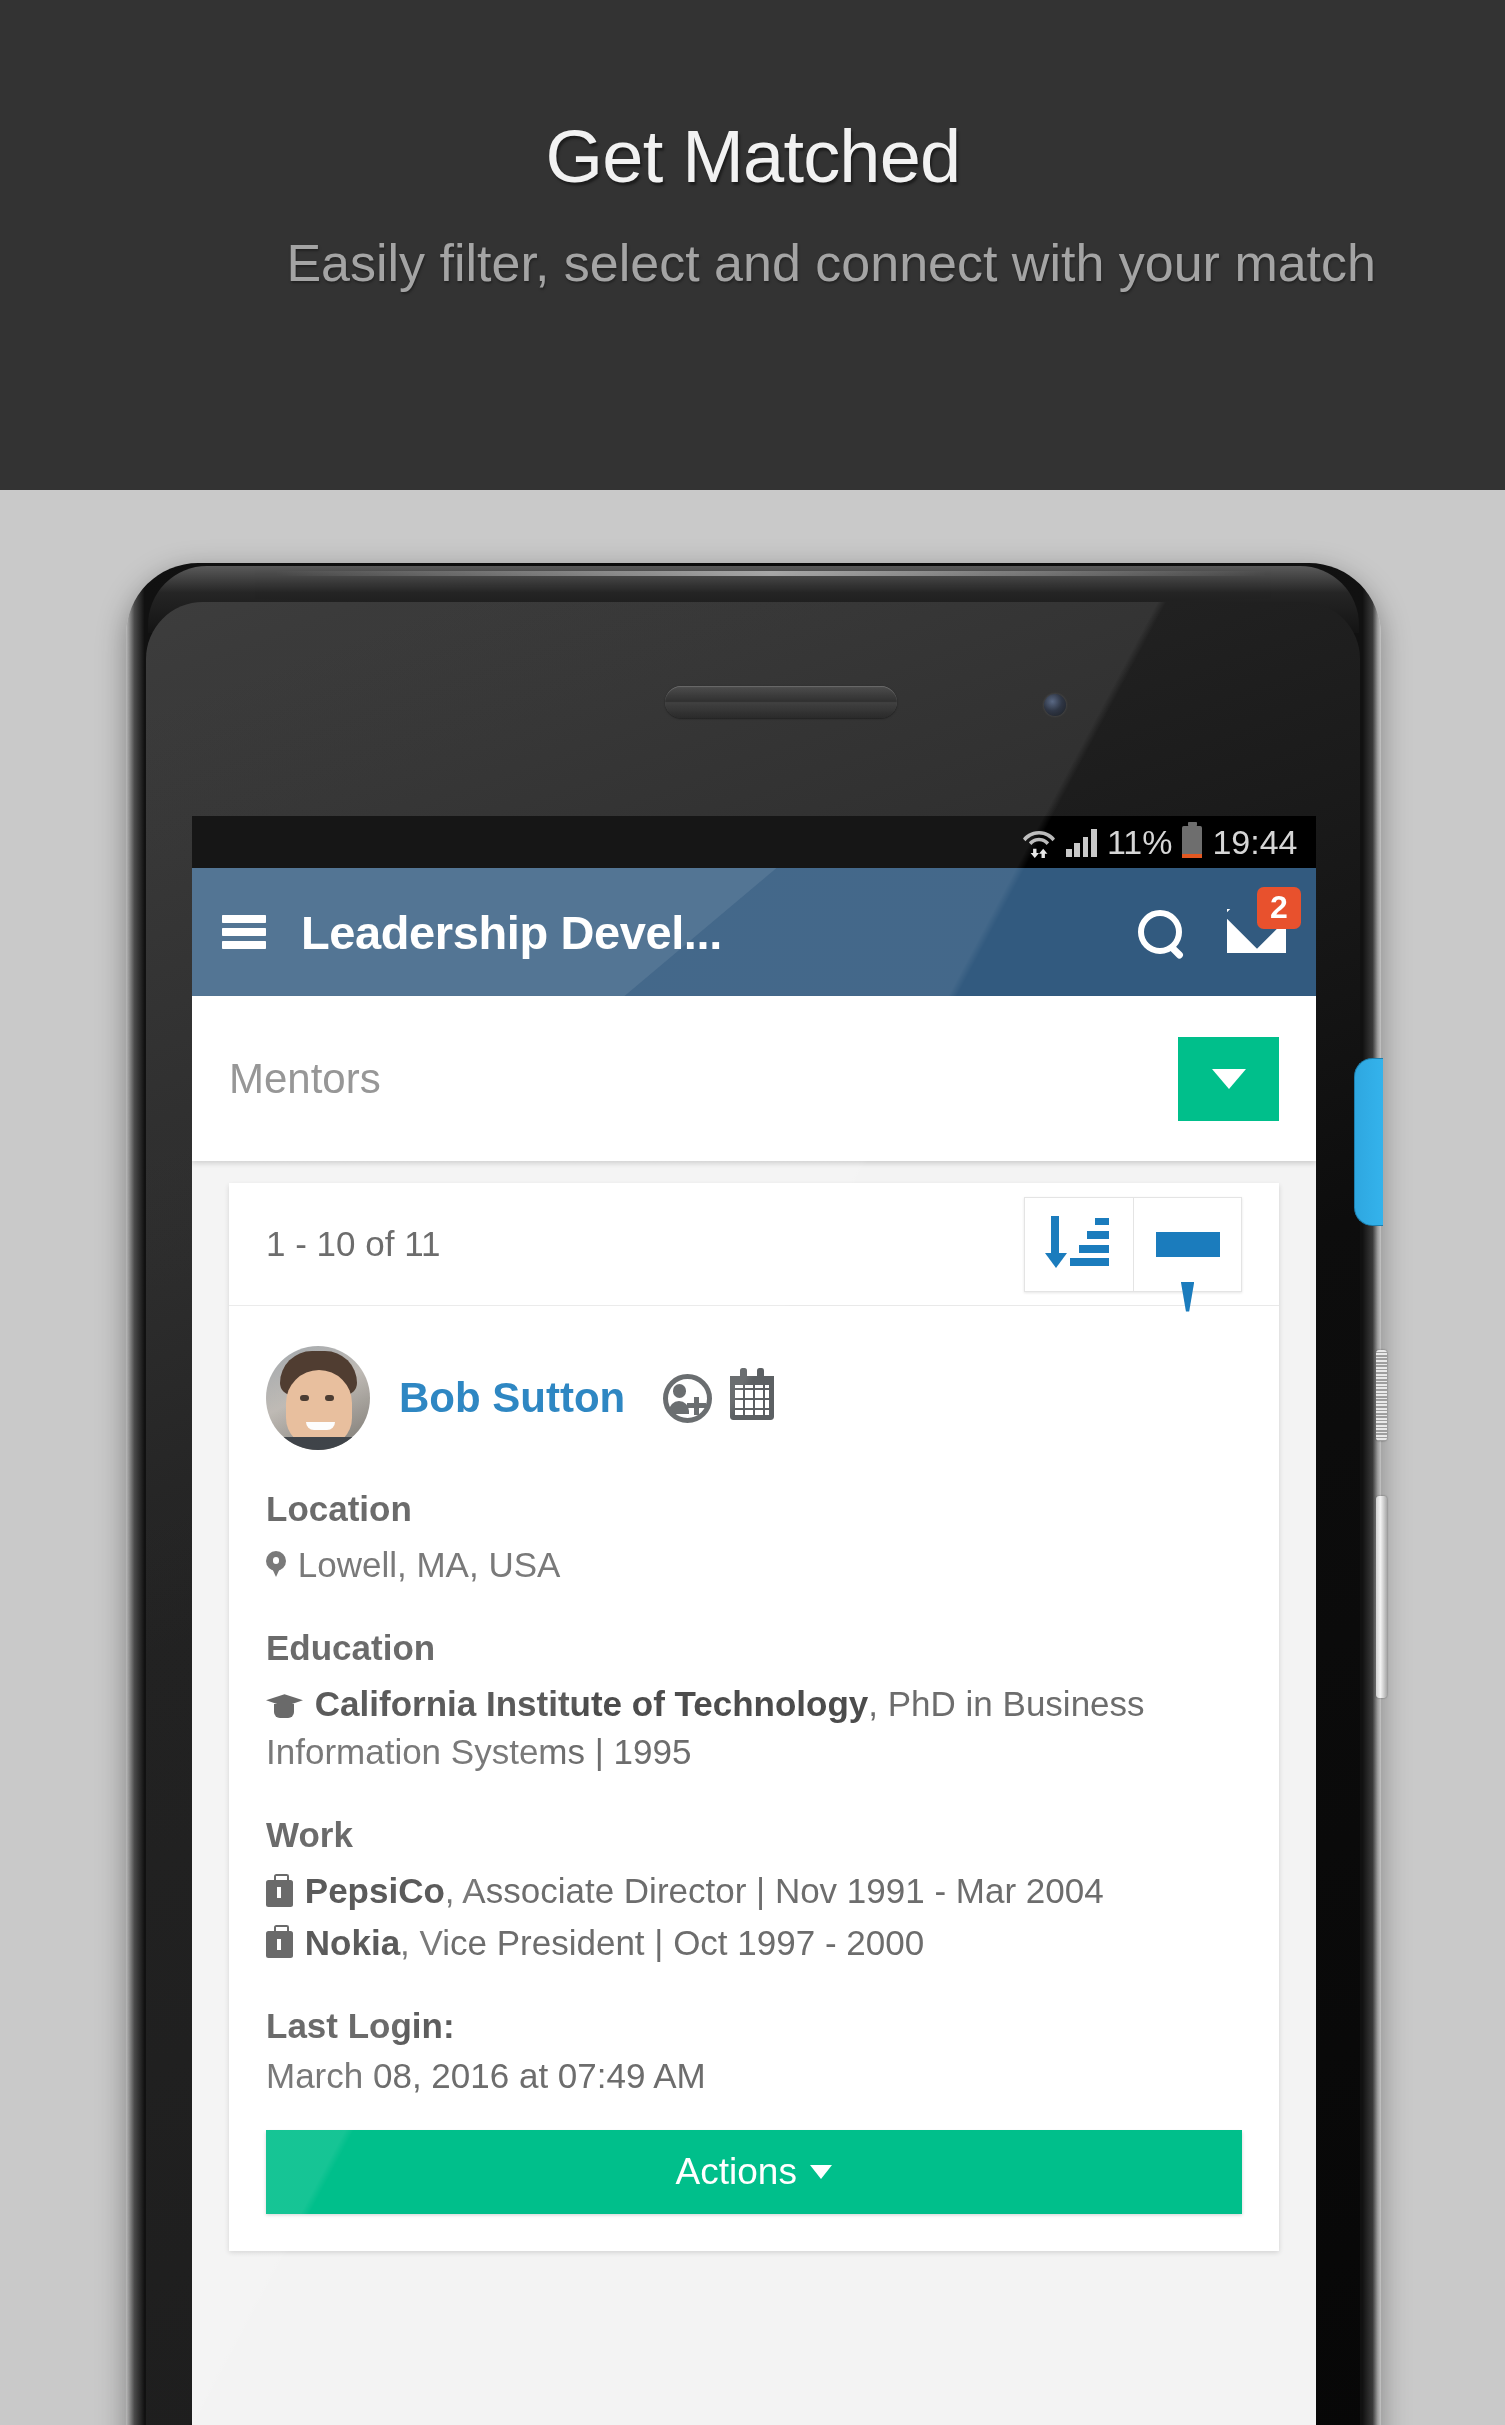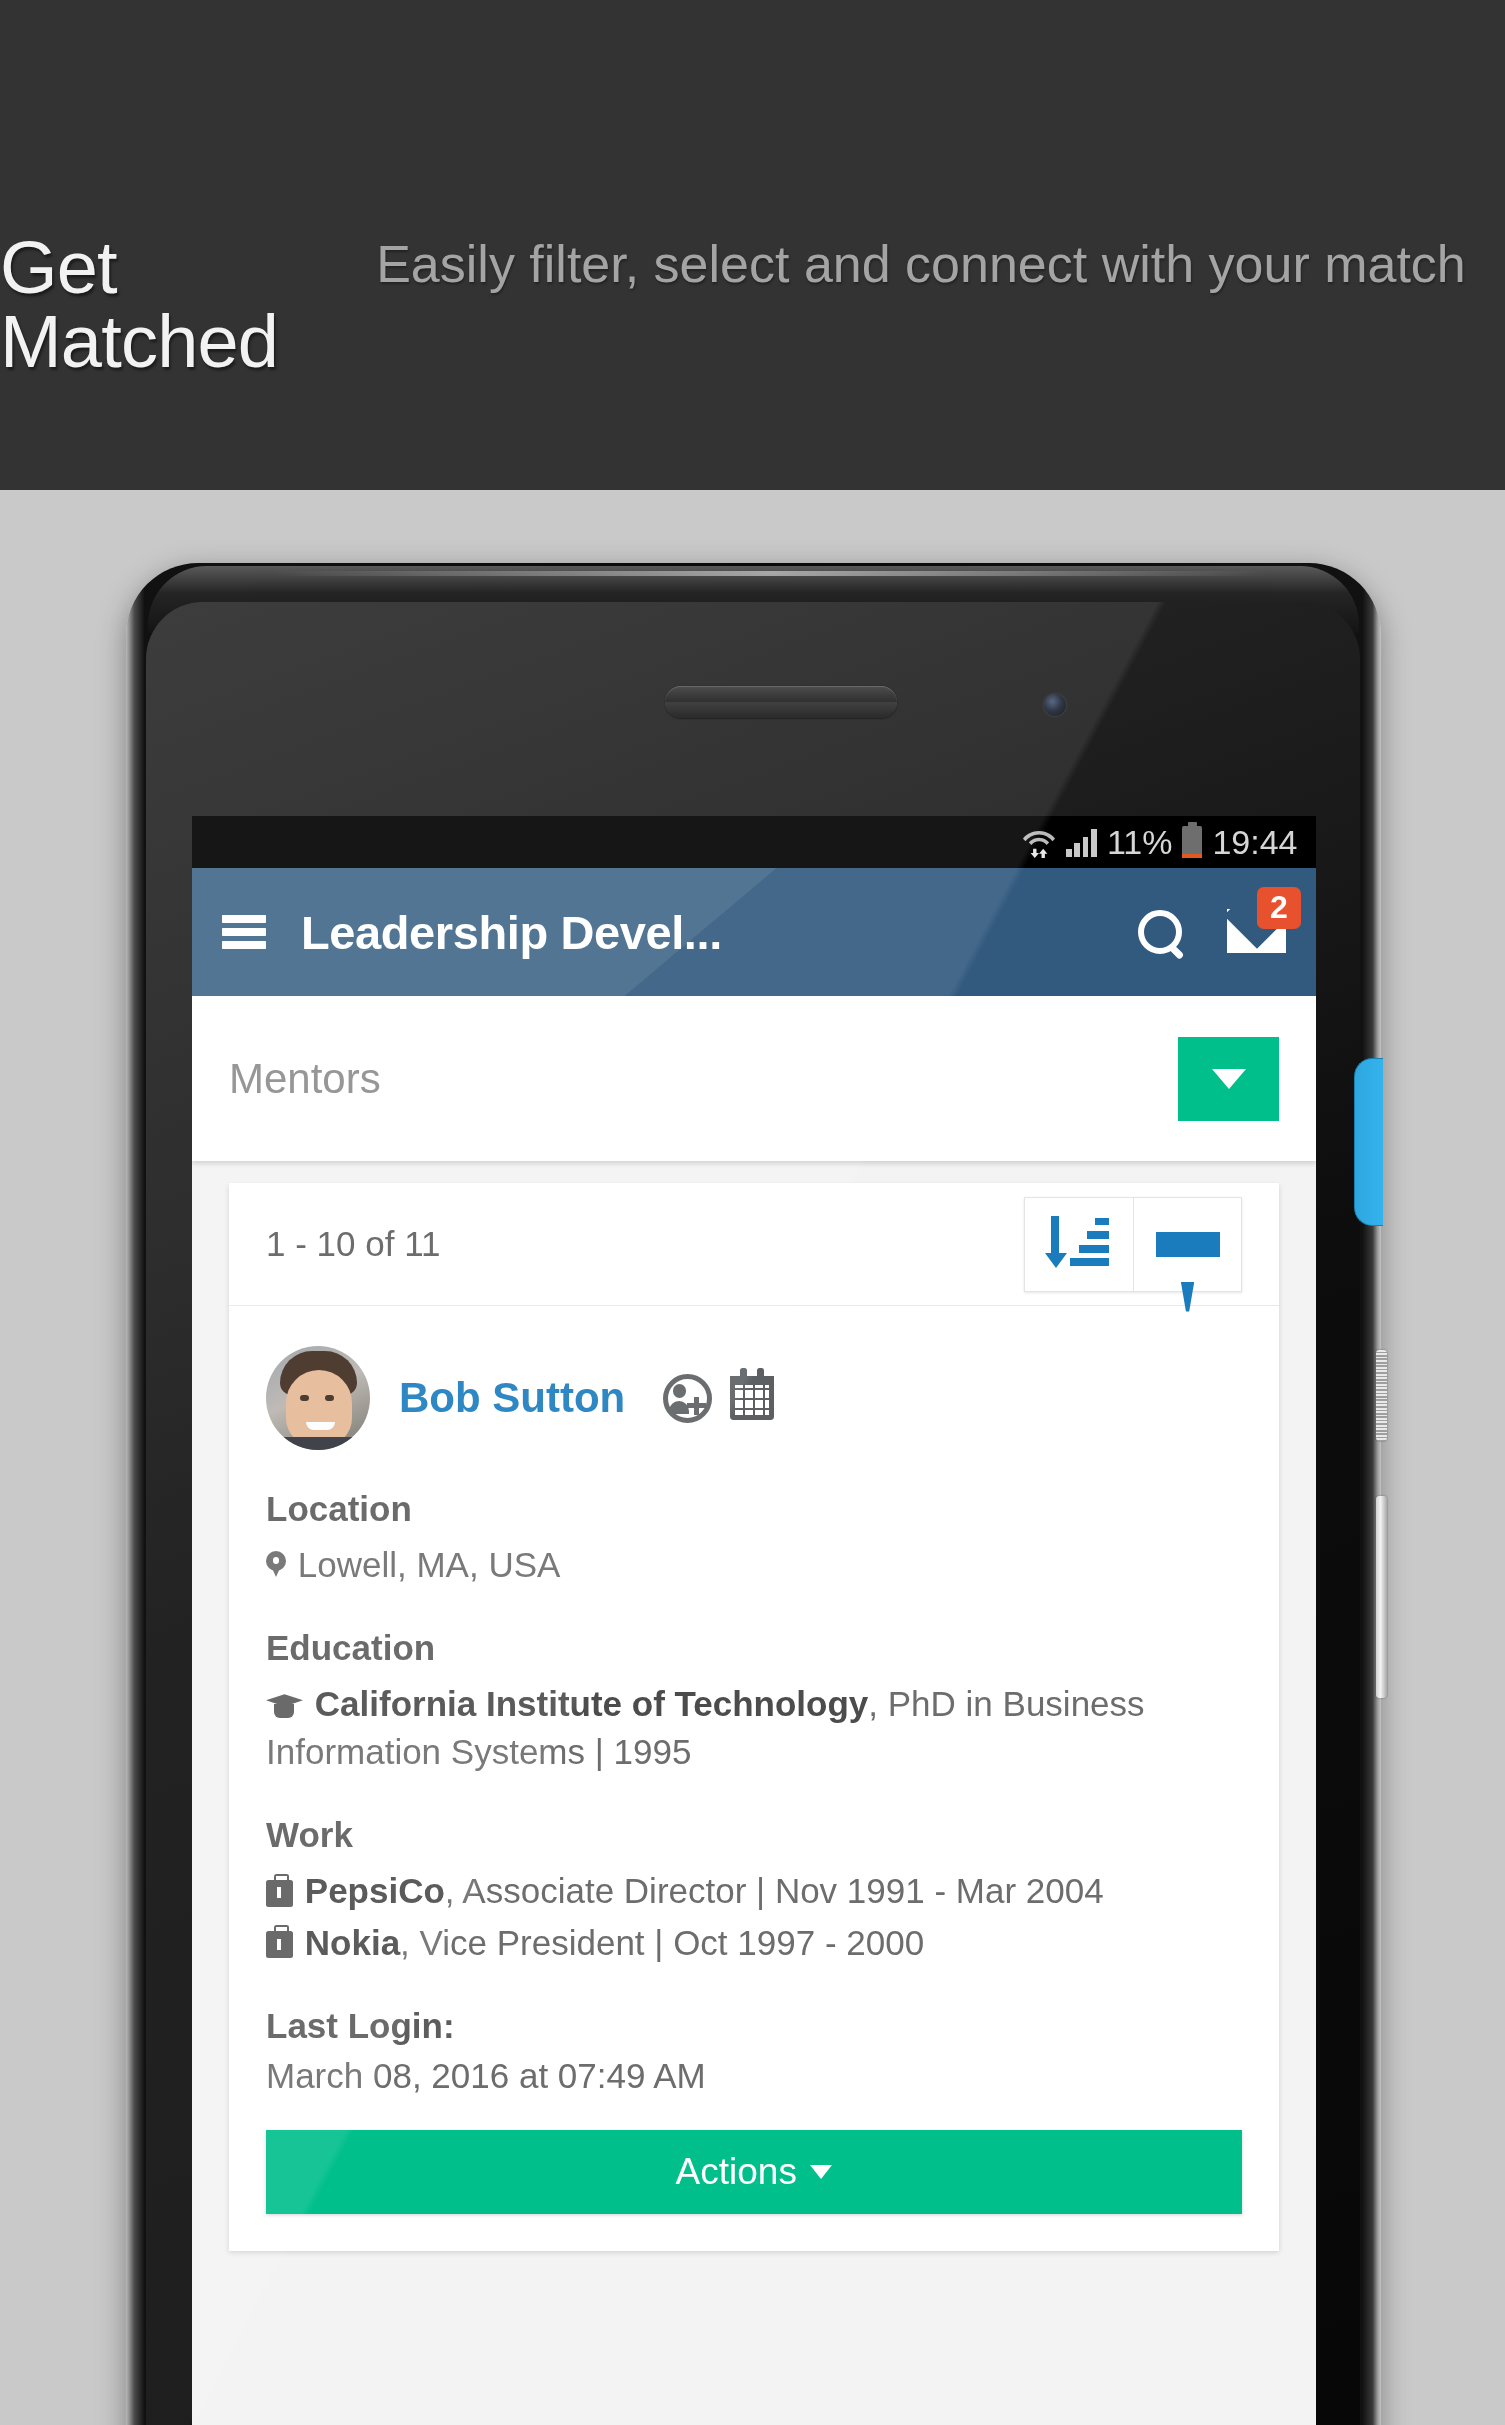--- a/index.html
+++ b/index.html
@@ -7,31 +7,31 @@
     width:1506px; height:2426px;
     background:#c9c9c9;
     font-family:"Liberation Sans", sans-serif;
     overflow:hidden;
   }
 
   
   .banner{
     position:absolute; left:0; top:0; width:1506px; height:490px;
     background:#333333;
-    display:flex; flex-direction:row; align-items:center;
+    display:flex; flex-direction:column; align-items:center;
   }
   .banner-title{
     margin-top:120px;
     font-size:74px; line-height:1.0; font-weight:400; color:#f2f2f2;
     letter-spacing:-0.8px;
     text-shadow:1.7px 2.5px 2.5px rgba(0,0,0,.45);
   }
   .banner-sub{
     margin-top:40px;
-    width:1246px; text-align:left;
+    width:1246px; text-align:right;
     font-size:52px; line-height:1.14; font-weight:400; color:#a4a4a4;
     text-shadow:0.8px 1.7px 2.5px rgba(0,0,0,.35);
   }
 
   
   .phone-wrap{
     position:absolute; left:126px; top:563px; width:1255px; height:1895px;
   }
   
   .phone-rim{

